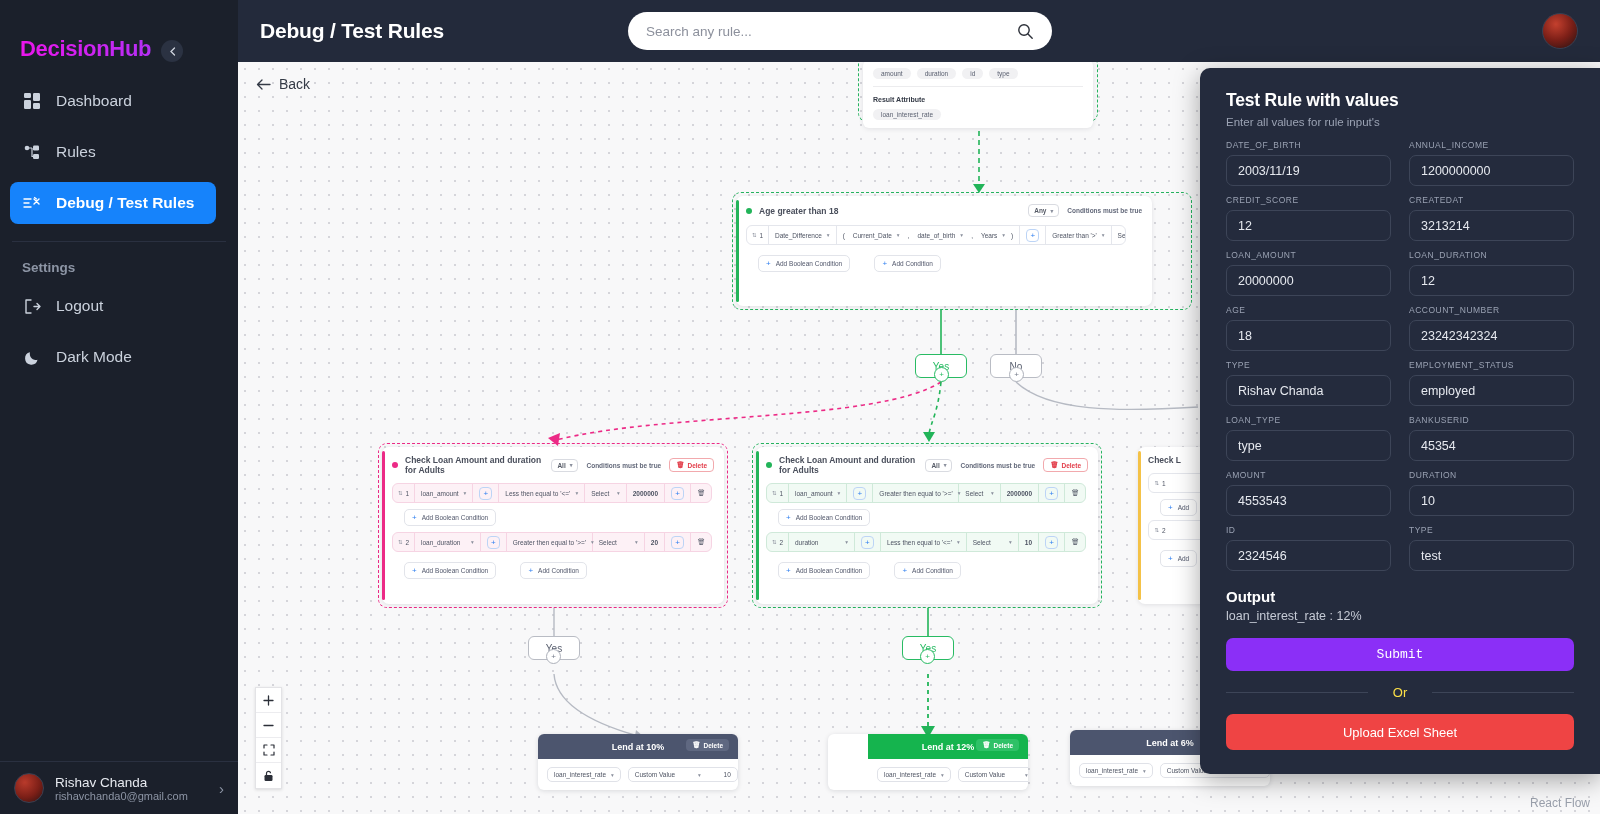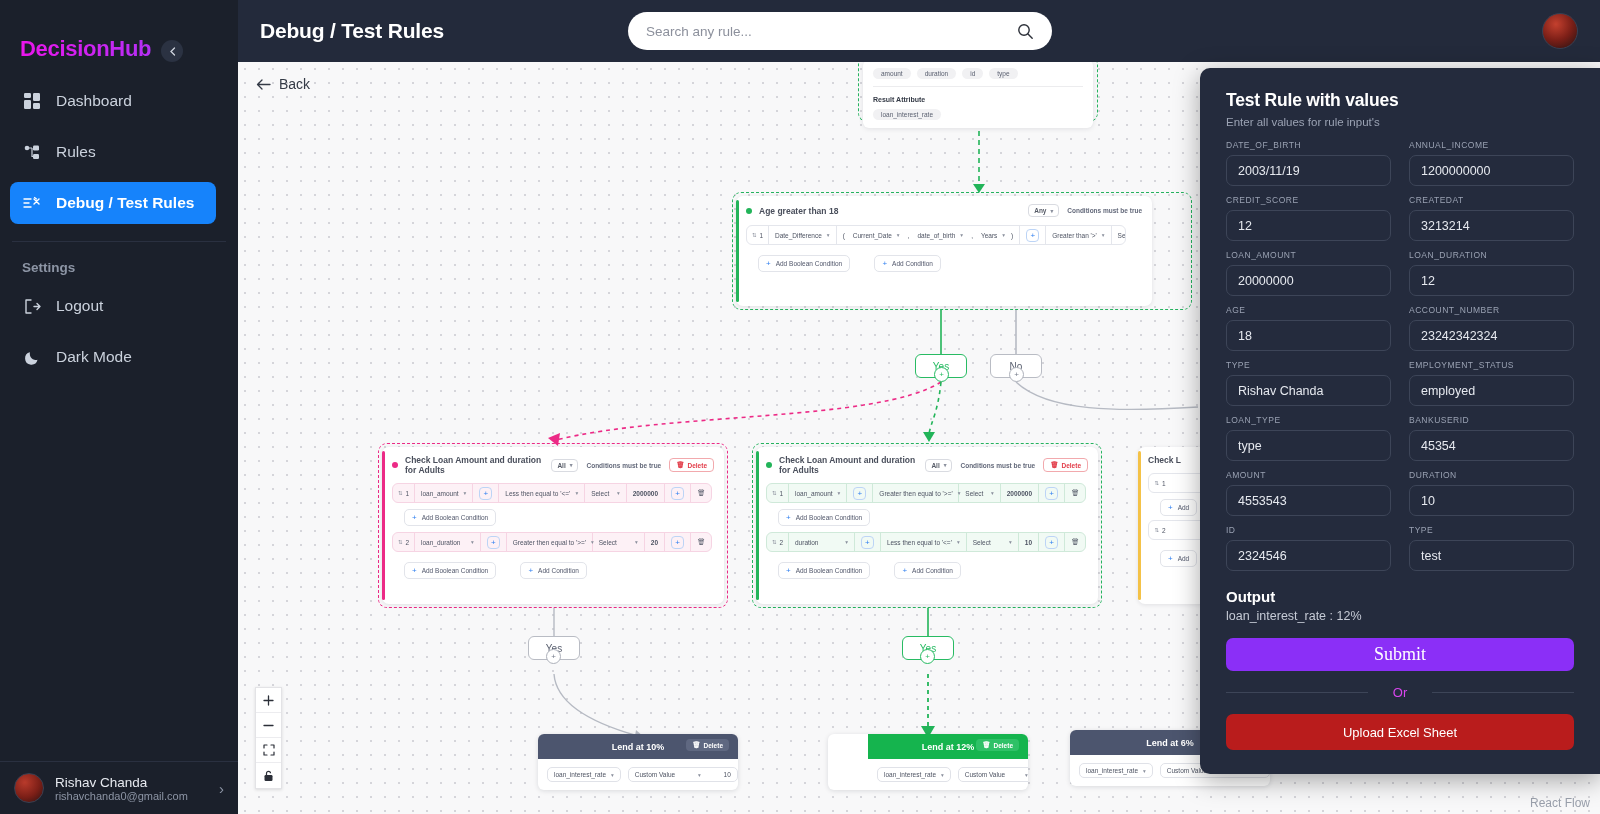--- a/index.html
+++ b/index.html
@@ -254,30 +254,30 @@
     width: 100%; height: 31px; background: transparent;
     border: 1px solid #3d4558; border-radius: 7px;
     color: #e6e9ef; font-size: 12.5px; padding: 0 11px;
     font-family: inherit; outline: none;
   }
   .out-title { color: #fff; font-size: 15px; font-weight: bold; margin-top: 8px; }
   .out-val { color: #c6cbd6; font-size: 12.5px; margin-top: 4px; }
   .btn-primary {
     width: 100%; height: 33px; margin-top: 15px;
     background: #8b2ff7; border: 0; border-radius: 7px;
-    color: #fff; font-size: 18px; font-family: Liberation Serif, serif; cursor: pointer;
+    color: #fff; font-size: 13px; font-family: Liberation Mono, monospace; cursor: pointer;
   }
   .or-row {
     display: flex; align-items: center; gap: 25px; margin-top: 14px;
-    color: #d946ef; font-size: 13px;
+    color: #fde047; font-size: 13px;
   }
   .or-line { flex: 1 1 auto; height: 1px; background: #3d4558; }
   .btn-upload {
     width: 100%; height: 36px; margin-top: 14px;
-    background: #b91c1c; border: 0; border-radius: 7px;
+    background: #ef4444; border: 0; border-radius: 7px;
     color: #fff; font-size: 13px; font-family: inherit; cursor: pointer;
   }
   svg { display: block; }
 </style>
 </head>
 <body>
 
 <div class="app">
 
   <aside class="sidebar">

